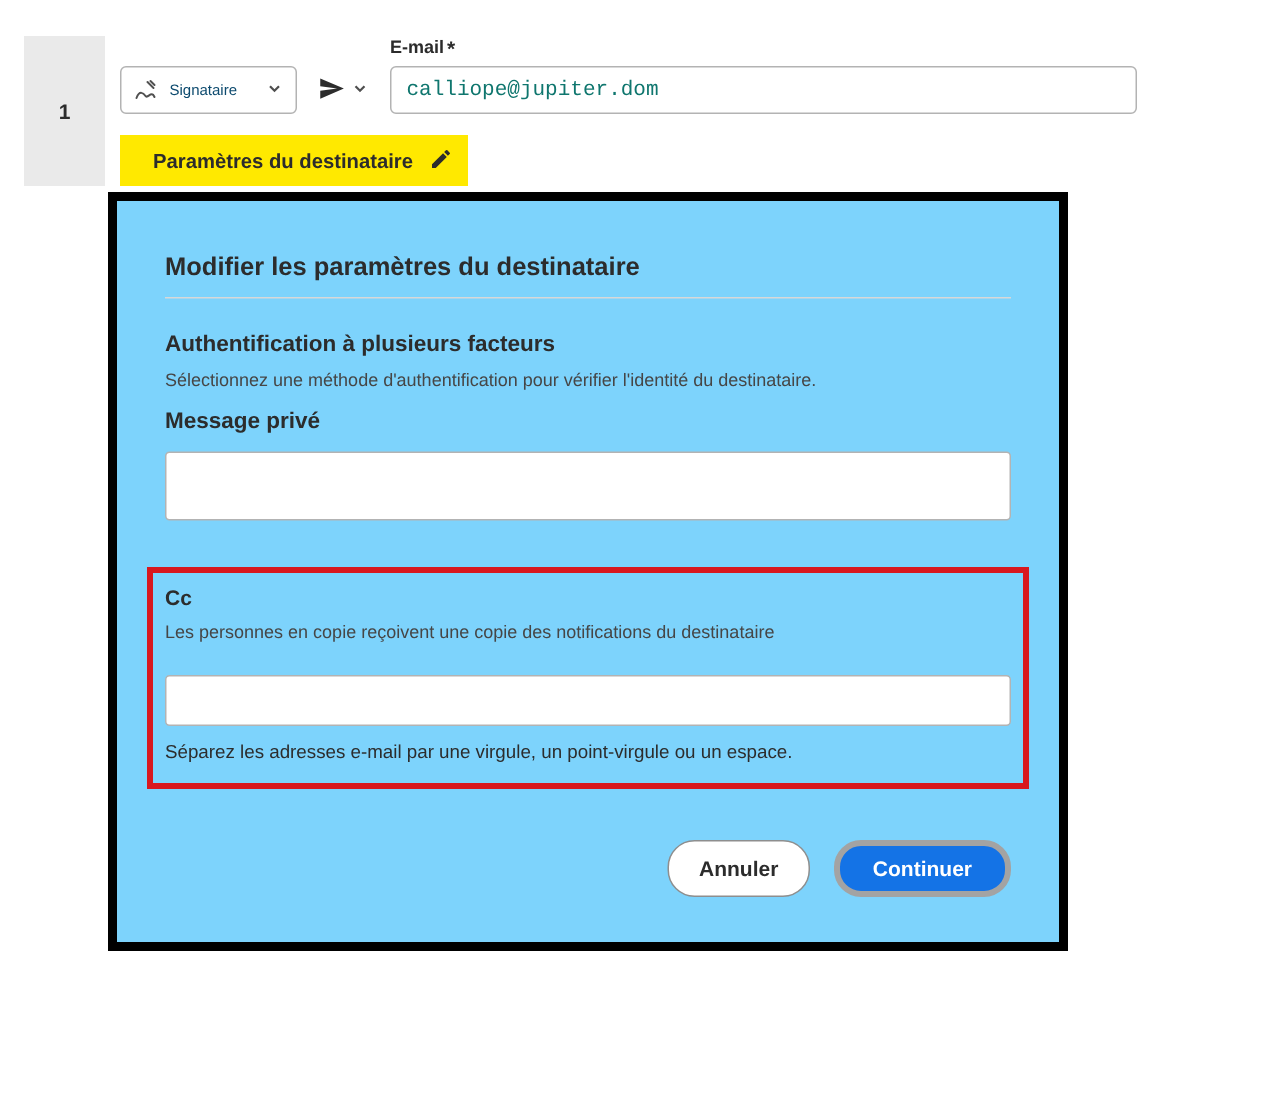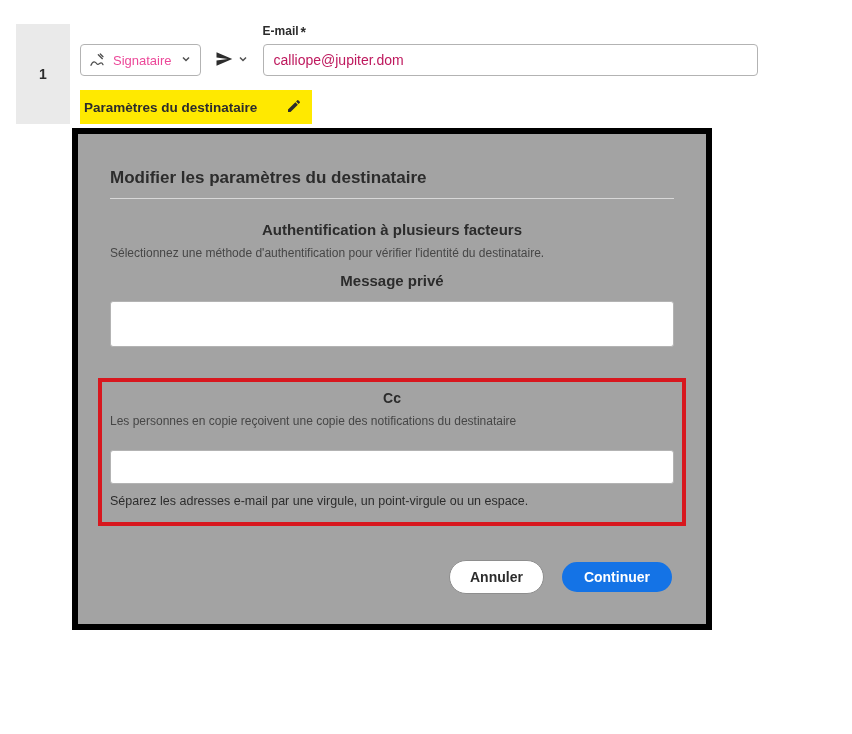--- a/index.html
+++ b/index.html
@@ -49,21 +49,21 @@
     border: 1px solid #b3b3b3;
     border-radius: 4px;
     height: 32px;
     padding: 0 8px;
     display: flex;
     align-items: center;
     gap: 8px;
     min-width: 118px;
   }
   .role-select .icon { display: inline-flex; color:#505050; }
-  .role-select .lbl { flex: 1; font-size: 13px; color:#ec4899; }
+  .role-select .lbl { flex: 1; font-size: 10px; color:#0c4a6e; }
   .chev { color:#505050; }
   .delivery-btn {
     height: 32px;
     display: flex;
     align-items: center;
     gap: 4px;
     color:#2c2c2c;
     padding: 0 4px;
   }
   .email-block { flex: 1; }
@@ -73,60 +73,60 @@
     margin-bottom: 4px;
   }
   .star { font-size: 14px; vertical-align: middle; margin-left: 2px; }
   .email-input {
     width: 100%;
     height: 32px;
     border: 1px solid #b3b3b3;
     border-radius: 4px;
     padding: 0 10px;
     font-size: 14px;
-    color:#be185d;
+    color:#0f766e;
+    font-family:Liberation Mono, monospace;
   }
 
   .highlight-row {
     margin-top: 14px;
     display: flex;
     align-items: center;
     background: #ffe900;
     width: 232px;
     height: 34px;
-    padding: 0 10px 0 4px;
+    padding: 0 10px 0 22px;
     gap: 10px;
   }
   .highlight-row .t {
     font-weight: 700;
     font-size: 13.5px;
     flex: 1;
   }
 
   
   .dialog {
     position: absolute;
     left: 72px;
     top: 128px;
     width: 640px;
     border: 6px solid #000;
-    background: #a3a3a3;
+    background: #7dd3fc;
     padding: 34px 32px 30px 32px;
   }
   .dialog h2 {
     font-size: 17px;
     font-weight: 700;
     margin: 0 0 10px 0;
   }
   .hr { height:1px; background:#d8d8d8; margin-bottom: 22px; }
   .section-title {
     font-size: 15px;
     font-weight: 700;
     margin: 0 0 8px 0;
-    text-align: center;
   }
   .section-desc {
     font-size: 12px;
     color:#464646;
     margin: 0 0 12px 0;
   }
   .auth-select {
     border: 1px solid #b3b3b3;
     border-radius: 4px;
     height: 32px;
@@ -179,21 +179,21 @@
   .btn-sec {
     border: 1px solid #8e8e8e;
     border-radius: 18px;
     background:#fff;
     padding: 5px 20px;
     font-size: 14px;
     font-weight: 700;
     color:#2c2c2c;
   }
   .btn-pri {
-    border: 2px solid #a3a3a3;
+    border: 4px solid #a3a3a3;
     border-radius: 18px;
     background:#1473e6;
     padding: 7px 22px;
     font-size: 14px;
     font-weight: 700;
     color:#fff;
   }
 </style>
 </head>
 <body>

